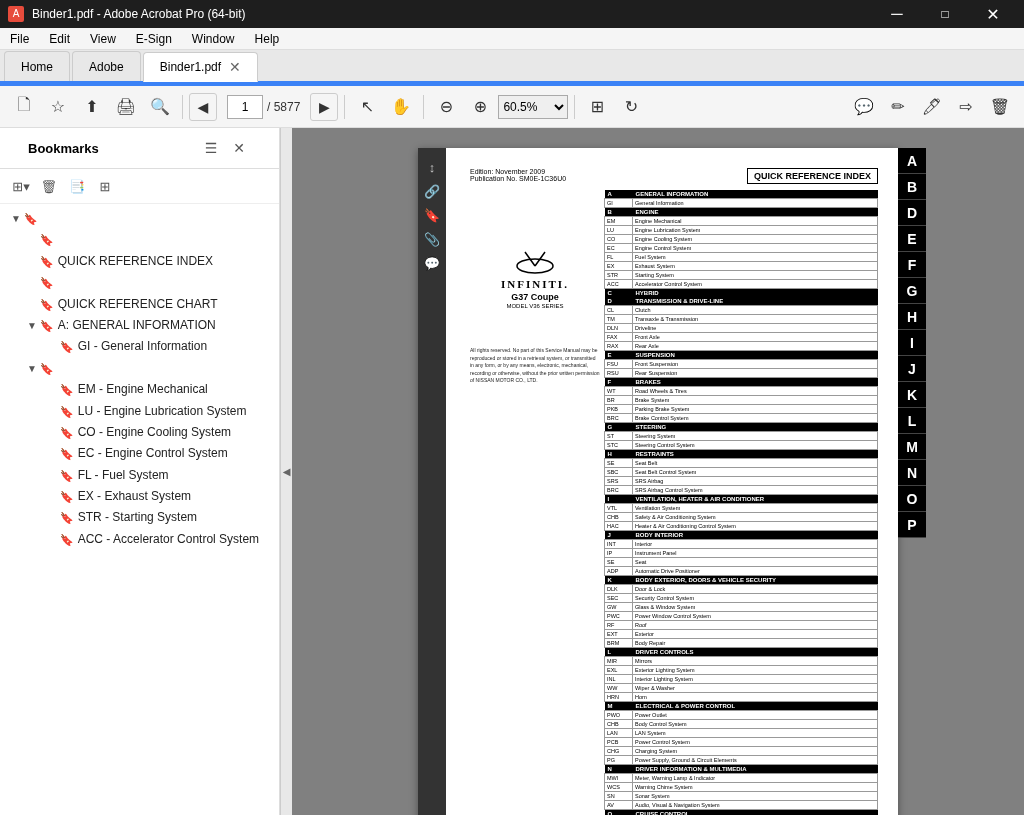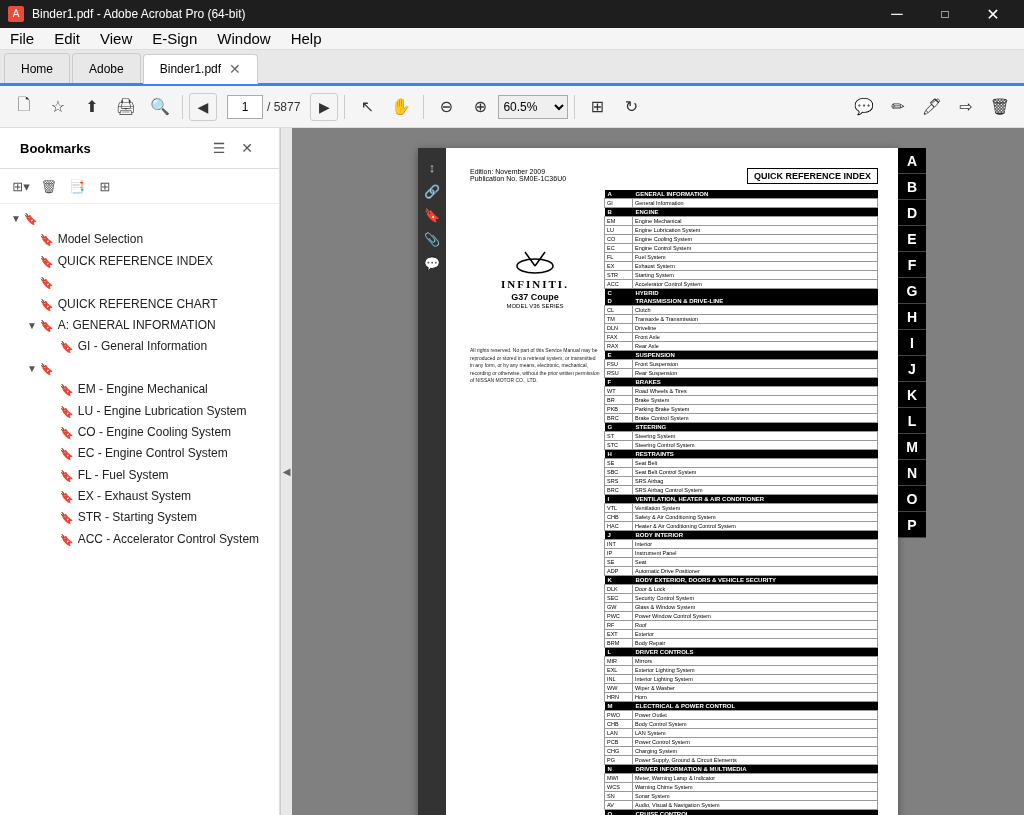--- a/index.html
+++ b/index.html
@@ -32,37 +32,37 @@
       gap: 2px;
     }
 
     
     .menu-bar {
       background: #f5f5f5;
       height: 22px;
       display: flex;
       align-items: center;
       border-bottom: 1px solid #ddd;
-      font-size: 15px;
+      font-size: 12px;
     }
     .menu-item {
       padding: 2px 10px;
       cursor: pointer;
       height: 100%;
       display: flex;
       align-items: center;
     }
 
     
     .tab-bar {
       background: #e8e8e8;
       height: 36px;
       display: flex;
       align-items: flex-end;
-      border-bottom: 3px solid #3b82f6;
+      border-bottom: 5px solid #3b82f6;
       padding-left: 4px;
     }
     .tab {
       height: 30px;
       padding: 0 16px;
       background: #e8e8e8;
       border: 1px solid #ccc;
       border-bottom: none;
       display: flex;
       align-items: center;
@@ -152,21 +152,21 @@
       background: #fff;
       border-right: 1px solid #ddd;
       display: flex;
       flex-direction: column;
       overflow: hidden;
     }
     .sidebar-header {
       display: flex;
       align-items: center;
       justify-content: space-between;
-      padding: 8px 20px;
+      padding: 8px 28px;
       border-bottom: 1px solid #ddd;
       font-weight: bold;
       font-size: 13px;
     }
     .sidebar-header-icons {
       display: flex;
       align-items: center;
       gap: 4px;
     }
     .sidebar-icon-btn {
@@ -429,21 +429,20 @@
     <div class="sidebar-content">
 
       <div class="bookmark-item indent-0">
         <span class="bookmark-toggle">▼</span>
         <span class="bookmark-icon">🔖</span>
       </div>
 
       <div class="bookmark-item indent-1">
         <span class="bookmark-toggle"></span>
         <span class="bookmark-icon">🔖</span>
-        <span class="bookmark-label">Model Selection</span>
       </div>
 
       <div class="bookmark-item indent-1">
         <span class="bookmark-toggle"></span>
         <span class="bookmark-icon">🔖</span>
         <span class="bookmark-label">QUICK REFERENCE INDEX</span>
       </div>
 
       <div class="bookmark-item indent-1">
         <span class="bookmark-toggle"></span>

